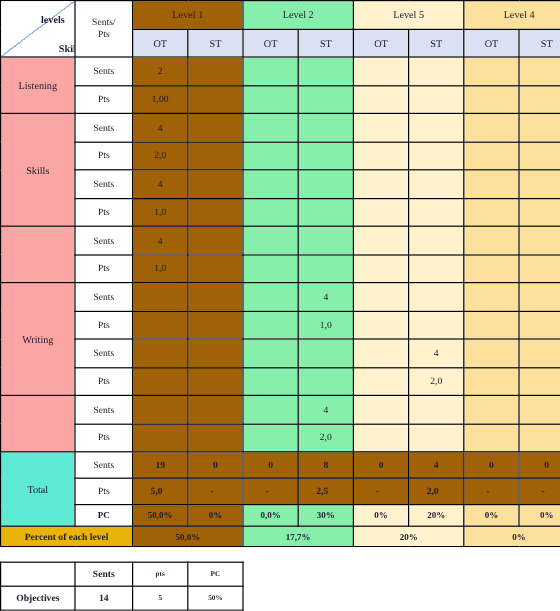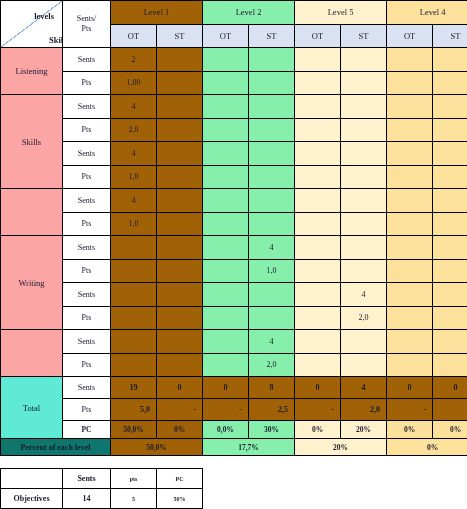--- a/index.html
+++ b/index.html
@@ -53,28 +53,28 @@
 
   
   .bg-l1{background:#a16207;}
   .bg-l2{background:#86efac;}
   .bg-l3{background:#fff2cc;}
   .bg-l4{background:#fce19c;}
 
   .rowlbl{font-weight:bold;font-size:8px;background:#fff;}
   .skillcell{font-weight:bold;font-size:8.5px;background:#fca5a5;}
   .val{font-size:8px;text-align:center;}
-  .val.right{text-align:right;padding-right:6px;}
+  .val.right{text-align:center;padding-right:6px;}
   .dataline{height:23.5px;}
 
   td.totlbl{font-weight:bold;background:#5eead4;font-size:8.5px;}
   tr.totrow td.val{font-weight:bold;}
   tr.pcrow td{font-weight:bold;font-size:7.5px;}
   tr.pelrow td{font-weight:bold;font-size:8px;}
-  .pel-label{background:#0f766e;font-weight:bold;font-size:8.5px;text-align:center;margin-left:40px;}
+  .pel-label{background:#eab308;font-weight:bold;font-size:8.5px;text-align:center;margin-left:40px;}
 
   
   .gap{height:12px;background:#fff;}
   table.mini{
     border-collapse:collapse;table-layout:fixed;
     font-size:8px;margin-left:0;
   }
   table.mini td{
     border:1px solid #000;text-align:center;vertical-align:middle;
     height:19px;padding:0;white-space:nowrap;

